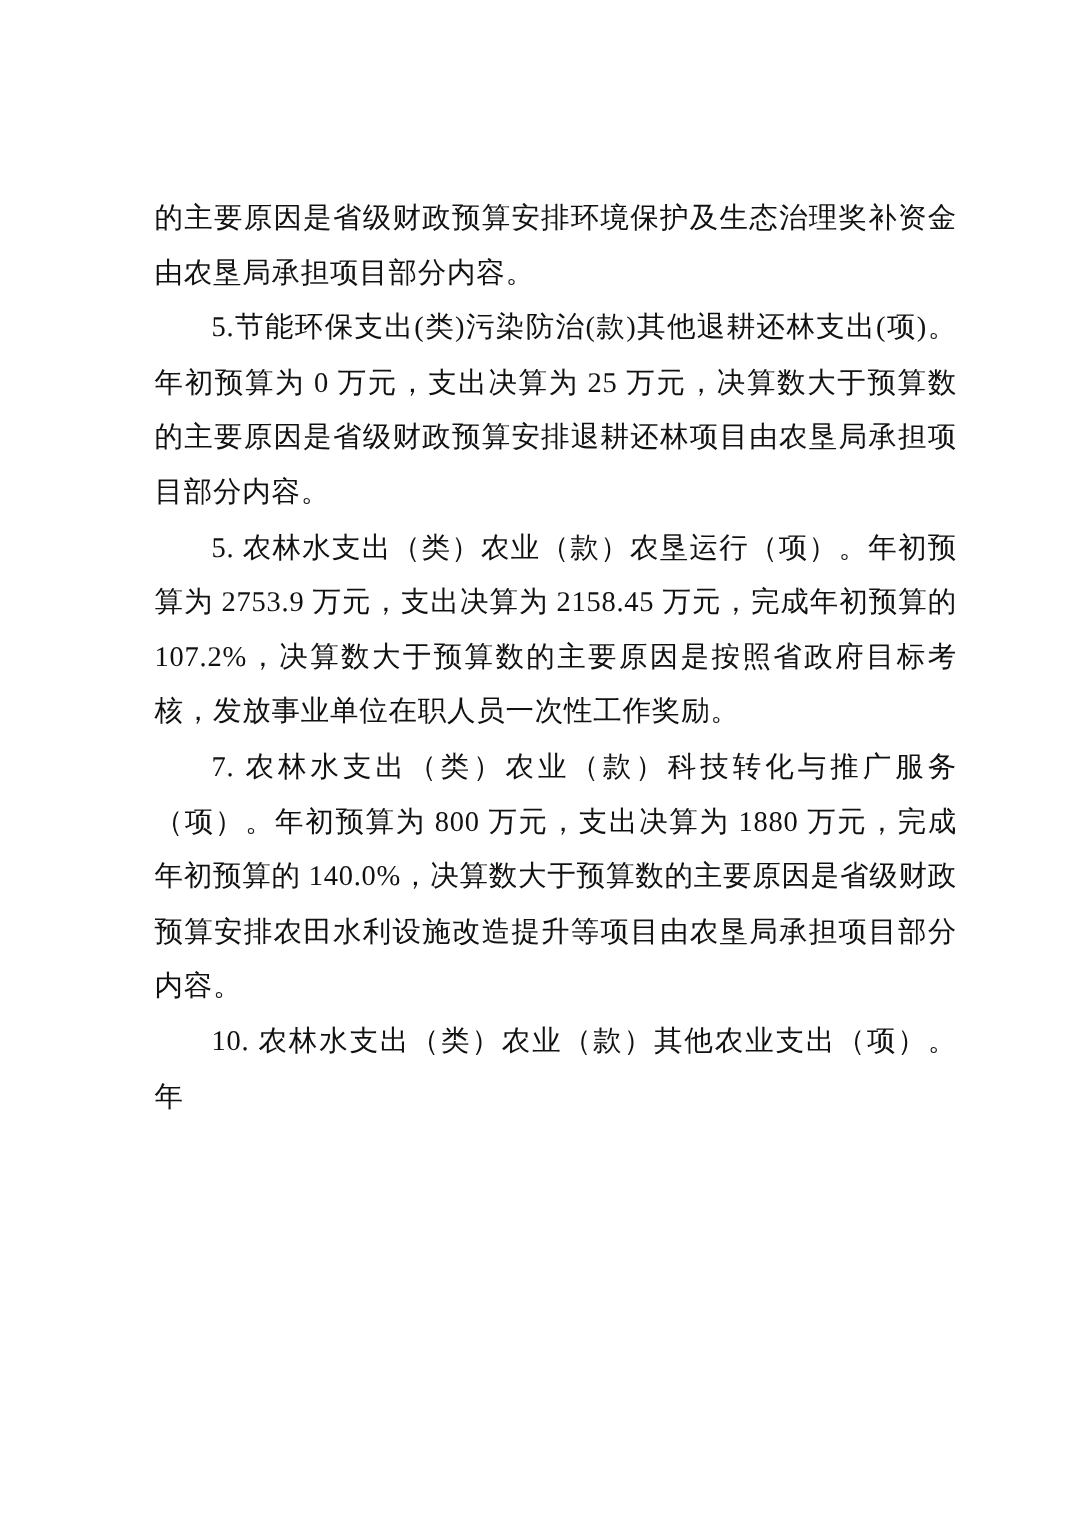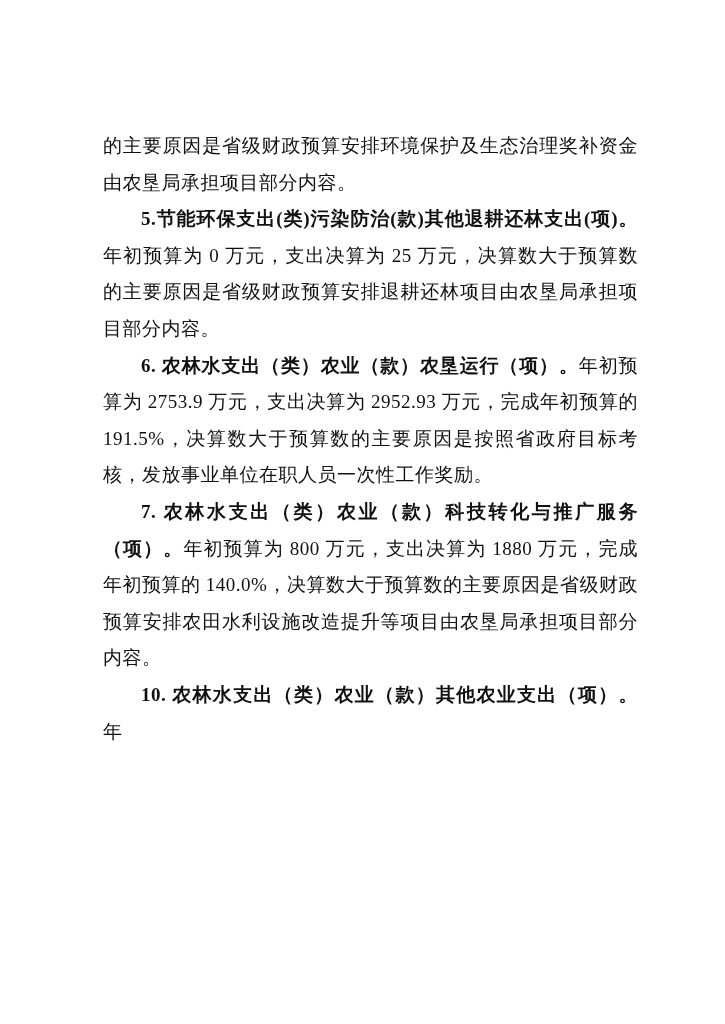--- a/index.html
+++ b/index.html
@@ -27,39 +27,39 @@
     letter-spacing: 0.5px;
   }
   .para {
     margin: 0;
     padding: 0;
   }
   .para.indent {
     text-indent: 2em;
   }
   .seg-bold {
-    font-weight: bold;
+    font-weight: normal;
   }
   .footer {
     position: absolute;
     left: 0;
     right: 0;
     top: 900px;
     text-align: center;
     font-size: 18px;
     line-height: 24px;
     color: #7f1d1d;
     font-family: "Liberation Serif", "DejaVu Serif", serif;
   }
 </style>
 </head>
 <body>
 
 <div class="page">
   <div class="content" id="content">
       <p class="para"><span class="seg-normal">的主要原因是省级财政预算安排环境保护及生态治理奖补资金由农垦局承担项目部分内容。</span></p>
       <p class="para indent"><span class="seg-bold">5.节能环保支出(类)污染防治(款)其他退耕还林支出(项)。</span><span class="seg-normal">年初预算为 0 万元，支出决算为 25 万元，决算数大于预算数的主要原因是省级财政预算安排退耕还林项目由农垦局承担项目部分内容。</span></p>
-      <p class="para indent"><span class="seg-bold">6. 农林水支出（类）农业（款）农垦运行（项）。</span><span class="seg-normal">年初预算为 2753.9 万元，支出决算为 2952.93 万元，完成年初预算的 191.5%，决算数大于预算数的主要原因是按照省政府目标考核，发放事业单位在职人员一次性工作奖励。</span></p>
+      <p class="para indent"><span class="seg-bold">5. 农林水支出（类）农业（款）农垦运行（项）。</span><span class="seg-normal">年初预算为 2753.9 万元，支出决算为 2158.45 万元，完成年初预算的 107.2%，决算数大于预算数的主要原因是按照省政府目标考核，发放事业单位在职人员一次性工作奖励。</span></p>
       <p class="para indent"><span class="seg-bold">7. 农林水支出（类）农业（款）科技转化与推广服务（项）。</span><span class="seg-normal">年初预算为 800 万元，支出决算为 1880 万元，完成年初预算的 140.0%，决算数大于预算数的主要原因是省级财政预算安排农田水利设施改造提升等项目由农垦局承担项目部分内容。</span></p>
       <p class="para indent"><span class="seg-bold">10. 农林水支出（类）农业（款）其他农业支出（项）。</span><span class="seg-normal">年</span></p>
     </div>
   <div class="footer">-16-</div>
 </div>
 
 </body></html>

